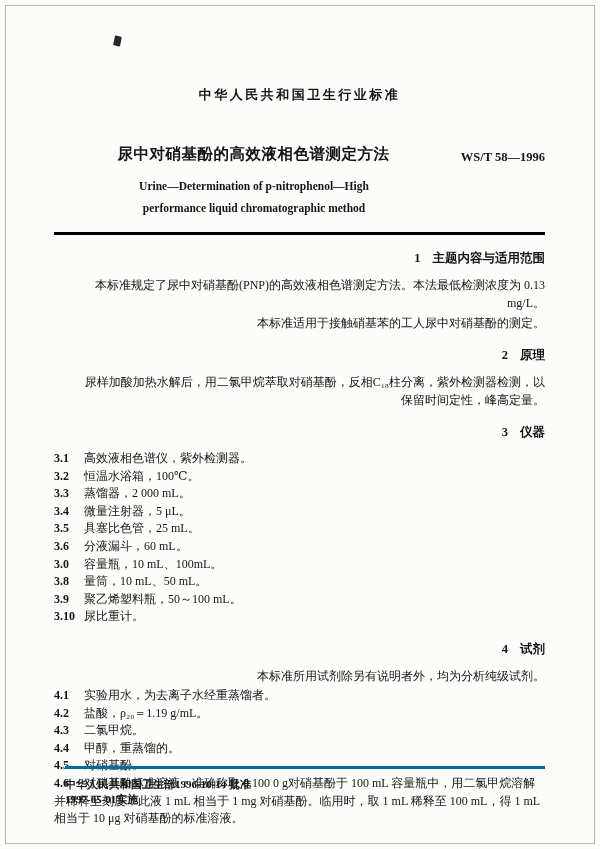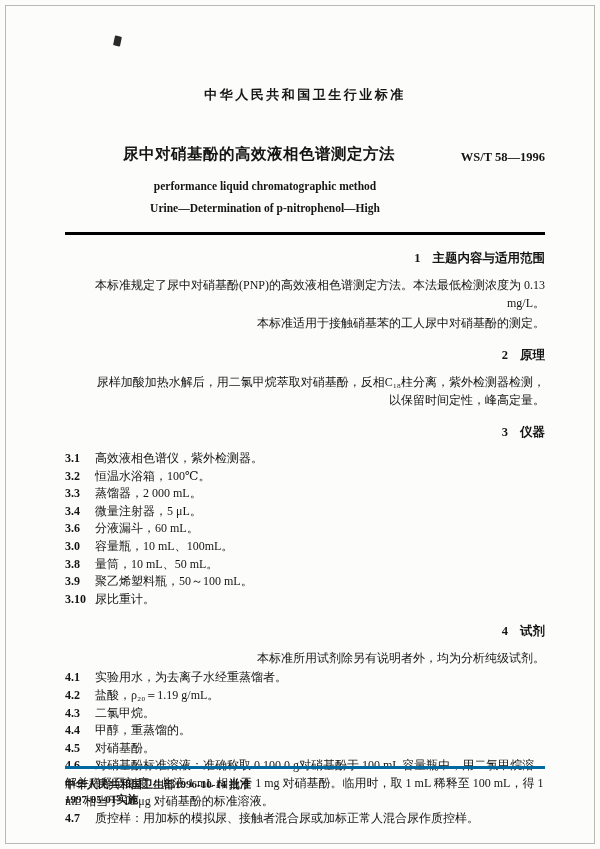--- a/index.html
+++ b/index.html
@@ -19,21 +19,21 @@
   .scan-edge{
     position:absolute;inset:5px;
     border:1px solid #b9b9b2;
     pointer-events:none;
   }
   .scan-artifact{
     position:absolute;left:114px;top:36px;width:7px;height:10px;
     background:#2a2a2a;transform:rotate(12deg);border-radius:1px;
   }
   .content{
-    position:absolute;left:65px;right:55px;top:86px;
+    position:absolute;left:54px;right:55px;top:86px;
   }
   .org-header{
     text-align:center;font-weight:bold;
     font-size:13px;letter-spacing:2.5px;
   }
   .title-row{
     display:flex;align-items:flex-end;
     margin-top:40px;
   }
   .cn-title{
@@ -89,22 +89,22 @@
   <div class="content">
 
     <div class="org-header">中华人民共和国卫生行业标准</div>
 
     <div class="title-row">
       <div class="cn-title">尿中对硝基酚的高效液相色谱测定方法</div>
       <div class="std-no">WS/T 58—1996</div>
     </div>
 
     <div class="en-title">
+      <div>Urine—Determination of p-nitrophenol—High</div>
       <div>performance liquid chromatographic method</div>
-      <div>Urine—Determination of p-nitrophenol—High</div>
     </div>
 
     <hr class="header-divider">
 
     <div class="body-text">
 
       <h2 class="sec-head">
         <span class="snum">1</span><span>主题内容与适用范围</span>
       </h2>
       <p class="para">本标准规定了尿中对硝基酚(PNP)的高效液相色谱测定方法。本法最低检测浓度为 0.13 mg/L。</p>
@@ -115,37 +115,37 @@
       </h2>
       <p class="para">尿样加酸加热水解后，用二氯甲烷萃取对硝基酚，反相C₁₈柱分离，紫外检测器检测，以保留时间定性，峰高定量。</p>
 
       <h2 class="sec-head">
         <span class="snum">3</span><span>仪器</span>
       </h2>
       <p class="item"><span class="inum">3.1</span><span>高效液相色谱仪，紫外检测器。</span></p>
       <p class="item"><span class="inum">3.2</span><span>恒温水浴箱，100℃。</span></p>
       <p class="item"><span class="inum">3.3</span><span>蒸馏器，2 000 mL。</span></p>
       <p class="item"><span class="inum">3.4</span><span>微量注射器，5 μL。</span></p>
+      <p class="item"><span class="inum">3.5</span><span>具塞比色管，25 mL。</span></p>
       <p class="item"><span class="inum">3.6</span><span>分液漏斗，60 mL。</span></p>
       <p class="item"><span class="inum">3.0</span><span>容量瓶，10 mL、100mL。</span></p>
       <p class="item"><span class="inum">3.8</span><span>量筒，10 mL、50 mL。</span></p>
       <p class="item"><span class="inum">3.9</span><span>聚乙烯塑料瓶，50～100 mL。</span></p>
       <p class="item"><span class="inum">3.10</span><span>尿比重计。</span></p>
 
       <h2 class="sec-head">
         <span class="snum">4</span><span>试剂</span>
       </h2>
       <p class="para">本标准所用试剂除另有说明者外，均为分析纯级试剂。</p>
       <p class="item"><span class="inum">4.1</span><span>实验用水，为去离子水经重蒸馏者。</span></p>
       <p class="item"><span class="inum">4.2</span><span>盐酸，ρ₂₀＝1.19 g/mL。</span></p>
       <p class="item"><span class="inum">4.3</span><span>二氯甲烷。</span></p>
       <p class="item"><span class="inum">4.4</span><span>甲醇，重蒸馏的。</span></p>
       <p class="item"><span class="inum">4.5</span><span>对硝基酚。</span></p>
       <p class="item"><span class="inum">4.6</span><span>对硝基酚标准溶液：准确称取 0.100 0 g对硝基酚于 100 mL 容量瓶中，用二氯甲烷溶解并稀释至刻度；此液 1 mL 相当于 1 mg 对硝基酚。临用时，取 1 mL 稀释至 100 mL，得 1 mL 相当于 10 μg 对硝基酚的标准溶液。</span></p>
-      <p class="item"><span class="inum">4.7</span><span>质控样：用加标的模拟尿、接触者混合尿或加标正常人混合尿作质控样。</span></p>
 
     </div>
   </div>
 
   <div class="footer">
     <span>中华人民共和国卫生部1996-10-14 批准</span>
     <span>1997-05-01实施</span>
   </div>
 </div>
 

